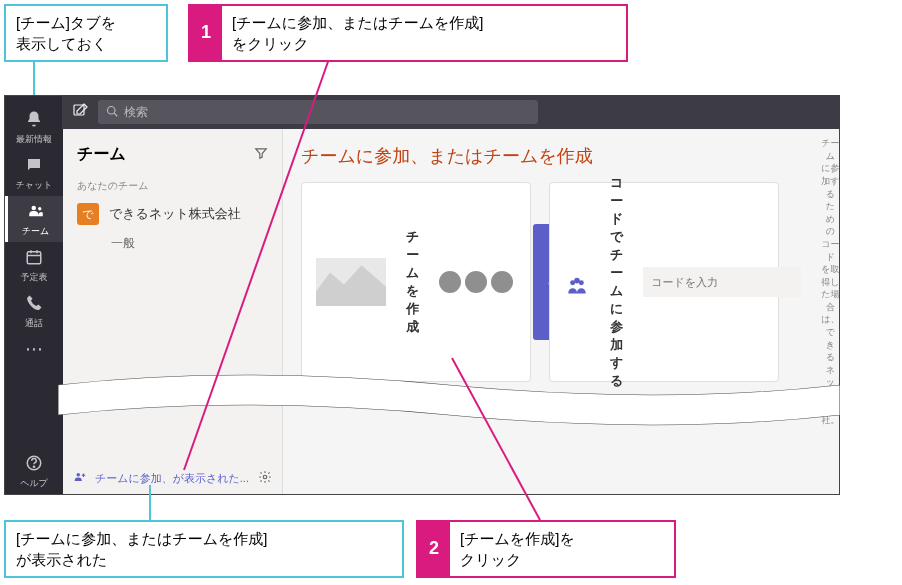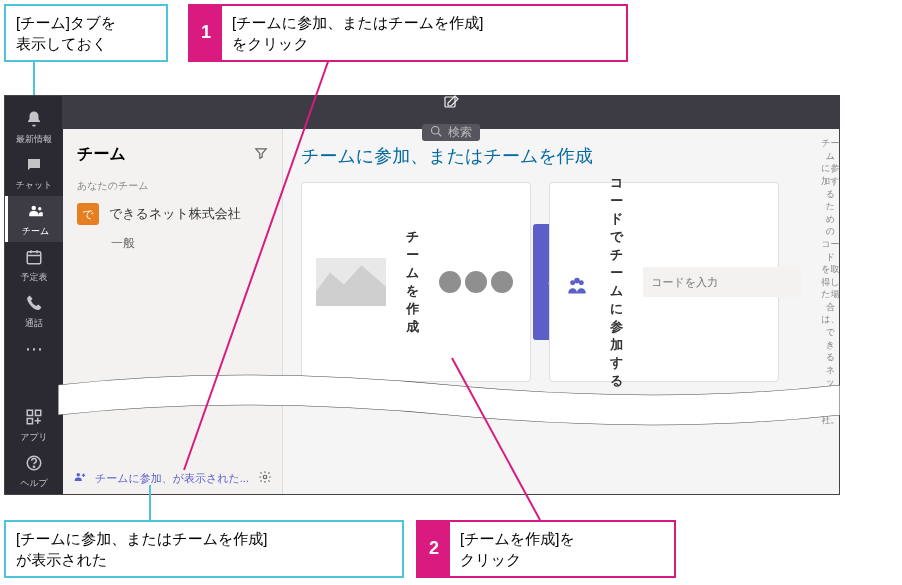--- a/index.html
+++ b/index.html
@@ -31,27 +31,27 @@
   .teams-head h2 { font-size: 16px; font-weight: bold; }
   .teams-head .filter { color: #666; font-size: 14px; }
   .sub-label { font-size: 10px; color: #888; padding: 4px 14px; }
   .team-row { display: flex; align-items: center; padding: 6px 14px; gap: 10px; font-size: 13px; color: #333; }
   .team-avatar { width: 22px; height: 22px; background: #e67e22; color: #fff; border-radius: 3px; display: flex; align-items: center; justify-content: center; font-size: 11px; }
   .channel { font-size: 12px; color: #666; padding: 4px 14px 4px 48px; }
   .teams-foot { position: absolute; bottom: 8px; left: 10px; right: 10px; display: flex; align-items: center; gap: 8px; font-size: 11px; color: #5b5fc7; }
   .teams-foot .gear { margin-left: auto; color: #666; }
 
   
-  .topbar { position: absolute; left: 62px; top: 95px; width: 778px; height: 34px; background: #3d3c45; display: flex; align-items: center; padding: 0 10px; gap: 10px; z-index: 5; flex-direction: column; }
+  .topbar { position: absolute; left: 62px; top: 95px; width: 778px; height: 34px; background: #3d3c45; display: flex; align-items: center; padding: 0 10px; gap: 10px; z-index: 5; }
   .topbar .compose { color: #eee; font-size: 14px; }
   .search { flex: 1; max-width: 440px; background: #56555e; border-radius: 3px; height: 24px; display: flex; align-items: center; padding: 0 8px; color: #bbb; font-size: 12px; gap: 6px; }
 
   
   .main { flex: 1; background: #f5f5f5; padding-top: 34px; position: relative; overflow: hidden; }
-  .main h1 { font-size: 18px; font-weight: normal; padding: 14px 18px; color: #0369a1; }
+  .main h1 { font-size: 18px; font-weight: normal; padding: 14px 18px; color: #c2410c; }
   .cards { display: flex; gap: 18px; padding: 0 18px; }
   .card { background: #fff; width: 230px; height: 200px; border: 1px solid #e1dfdd; border-radius: 4px; padding: 14px; text-align: center; display: flex; flex-direction: row; align-items: center; gap: 20px; }
   .card .thumb { width: 70px; height: 48px; background: #cfcfcf; position: relative; clip-path: polygon(0 100%, 100% 100%, 100% 60%, 65% 15%, 40% 55%, 20% 30%, 0 70%); margin-top: 4px; }
   .card .thumb-bg { width: 70px; height: 48px; background: #e8e8e8; display:flex; align-items:flex-end; }
   .card-title { font-size: 13px; font-weight: bold; color: #333; }
   .dots { display: flex; gap: 4px; justify-content: center; }
   .dot { width: 22px; height: 22px; border-radius: 50%; background: #8f8f8f; }
   .create-btn { background: #5b5fc7; color: #fff; border: none; padding: 7px 14px; border-radius: 3px; font-size: 12px; cursor: pointer; display: inline-flex; align-items: center; gap: 6px; }
   .card .people-icn { font-size: 22px; color: #5b5fc7; margin-top: 14px; }
   .code-input { width: 170px; height: 30px; background: #f3f2f1; border: none; font-size: 11px; padding: 0 8px; color: #666; }
@@ -153,32 +153,20 @@
             <path d="M6 2l4 4-2 3a12 12 0 0 0 7 7l3-2 4 4-3 3c-2 1-6 0-10-4S2 7 3 5z"></path>
           </svg>
       </span>
       <span>通話</span>
     </div>
     <div class="rail-item">
       <span class="icn">⋯</span>
     </div>
     <div class="rail-spacer"></div>
     <div class="rail-bottom">
-      <div class="rail-item">
-        <span class="icn">
-          <svg width="18" height="18" viewBox="0 0 24 24" fill="none" stroke="#c4c4c8" stroke-width="2">
-              <rect x="3" y="3" width="7" height="7"></rect>
-              <rect x="14" y="3" width="7" height="7"></rect>
-              <rect x="3" y="14" width="7" height="7"></rect>
-              <line x1="17" y1="13" x2="17" y2="21"></line>
-              <line x1="13" y1="17" x2="21" y2="17"></line>
-            </svg>
-        </span>
-        <span>アプリ</span>
-      </div>
       <div class="rail-item">
         <span class="icn">
           <svg width="18" height="18" viewBox="0 0 24 24" fill="none" stroke="#c4c4c8" stroke-width="2">
               <circle cx="12" cy="12" r="9"></circle>
               <path d="M9 9a3 3 0 1 1 4 2.8c-.8.4-1 1-1 1.7"></path>
               <circle cx="12" cy="17" r="0.8" fill="#c4c4c8"></circle>
             </svg>
         </span>
         <span>ヘルプ</span>
       </div>

